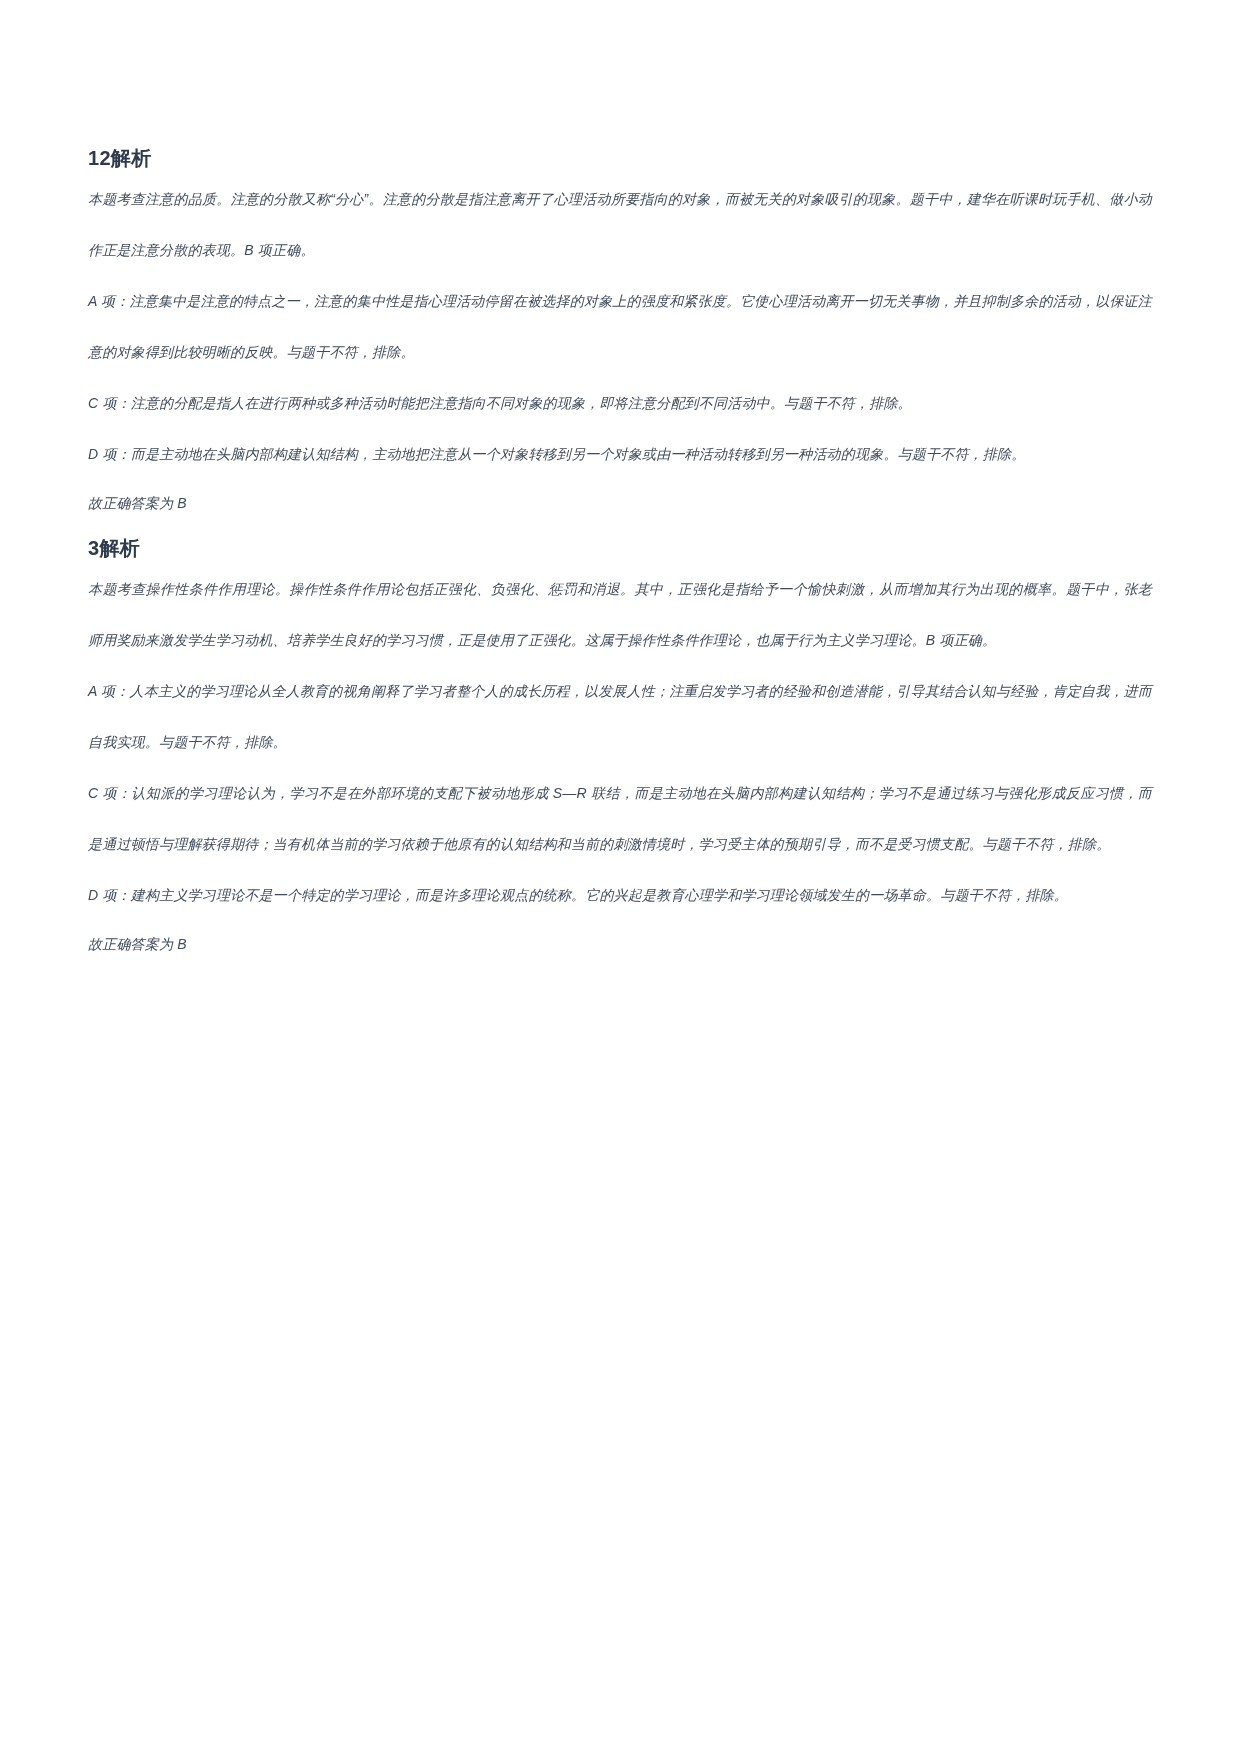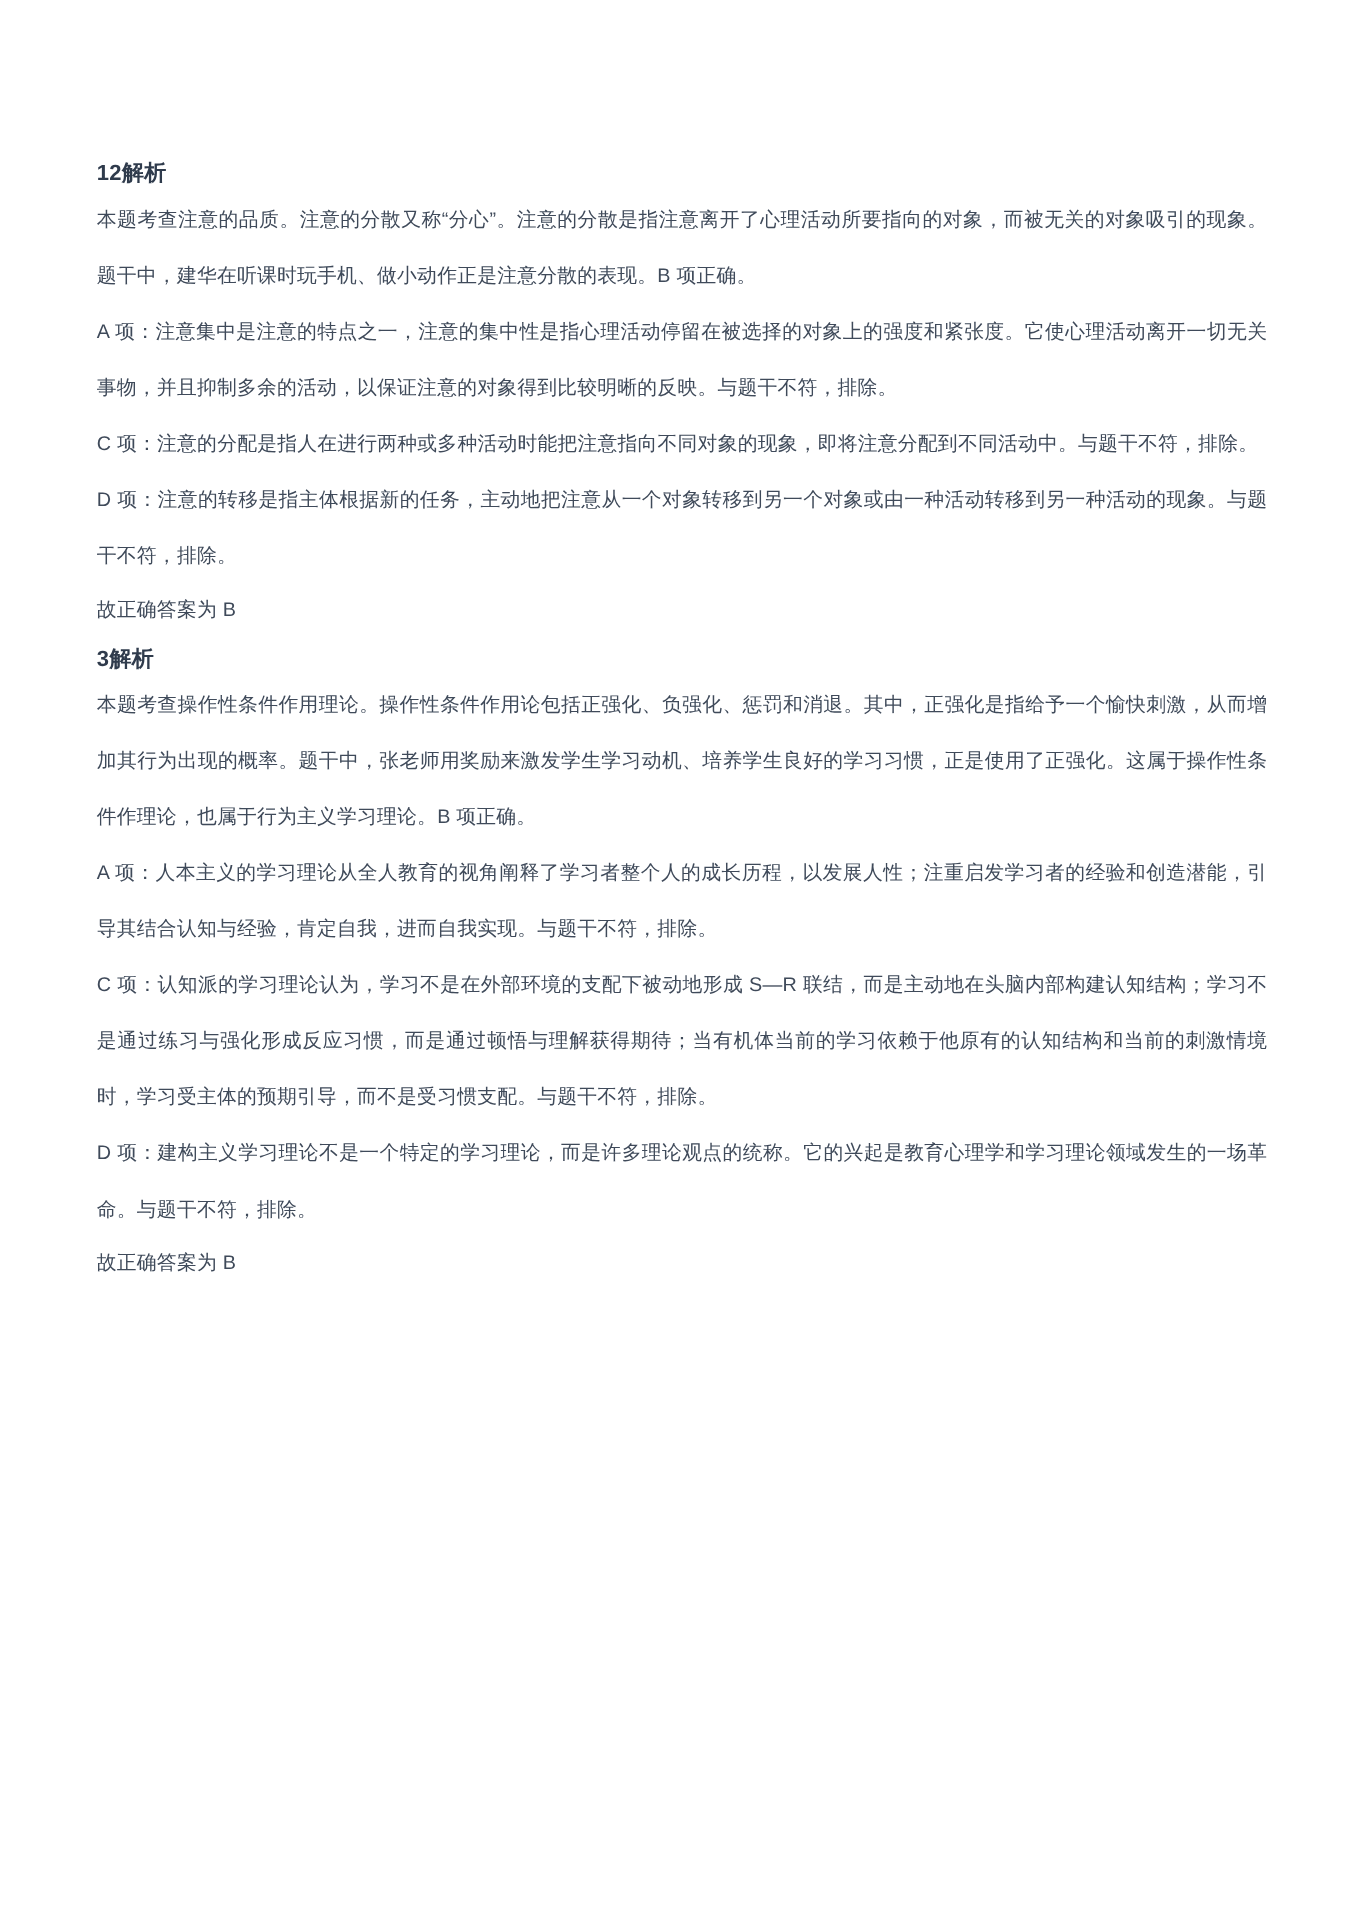--- a/index.html
+++ b/index.html
@@ -32,23 +32,24 @@
     letter-spacing: 0.3px;
   }
   .heading .num {
     font-weight: bold;
   }
   .para {
     margin: 0 0 0 0;
     text-align: justify;
     text-justify: inter-ideograph;
     line-height: 51px;
-    font-size: 18px;
+    font-size: 14px;
     color: #3f4a5a;
     letter-spacing: 0.2px;
+    font-style: italic;
   }
   .block {
     margin-bottom: 0px;
   }
   .gap-before-heading {
     margin-top: 12px;
   }
   .answer-line {
     line-height: 46px;
   }
@@ -59,21 +60,21 @@
 <div class="page">
   <div class="doc">
 
     <div class="block">
       <div class="heading">
         <span class="num">12</span><span>解析</span>
       </div>
       <p class="para">本题考查注意的品质。注意的分散又称“分心”。注意的分散是指注意离开了心理活动所要指向的对象，而被无关的对象吸引的现象。题干中，建华在听课时玩手机、做小动作正是注意分散的表现。B 项正确。</p>
       <p class="para">A 项：注意集中是注意的特点之一，注意的集中性是指心理活动停留在被选择的对象上的强度和紧张度。它使心理活动离开一切无关事物，并且抑制多余的活动，以保证注意的对象得到比较明晰的反映。与题干不符，排除。</p>
       <p class="para">C 项：注意的分配是指人在进行两种或多种活动时能把注意指向不同对象的现象，即将注意分配到不同活动中。与题干不符，排除。</p>
-      <p class="para">D 项：注意的转移是指主体根据新的任务，主动地把注意从一个对象转移到另一个对象或由一种活动转移到另一种活动的现象。与题干不符，排除。</p>
+      <p class="para">D 项：而是主动地在头脑内部构建认知结构，主动地把注意从一个对象转移到另一个对象或由一种活动转移到另一种活动的现象。与题干不符，排除。</p>
       <p class="para answer-line">故正确答案为 B</p>
     </div>
 
     <div class="block gap-before-heading">
       <div class="heading">
         <span class="num">3</span><span>解析</span>
       </div>
       <p class="para">本题考查操作性条件作用理论。操作性条件作用论包括正强化、负强化、惩罚和消退。其中，正强化是指给予一个愉快刺激，从而增加其行为出现的概率。题干中，张老师用奖励来激发学生学习动机、培养学生良好的学习习惯，正是使用了正强化。这属于操作性条件作理论，也属于行为主义学习理论。B 项正确。</p>
       <p class="para">A 项：人本主义的学习理论从全人教育的视角阐释了学习者整个人的成长历程，以发展人性；注重启发学习者的经验和创造潜能，引导其结合认知与经验，肯定自我，进而自我实现。与题干不符，排除。</p>
       <p class="para">C 项：认知派的学习理论认为，学习不是在外部环境的支配下被动地形成 S—R 联结，而是主动地在头脑内部构建认知结构；学习不是通过练习与强化形成反应习惯，而是通过顿悟与理解获得期待；当有机体当前的学习依赖于他原有的认知结构和当前的刺激情境时，学习受主体的预期引导，而不是受习惯支配。与题干不符，排除。</p>

